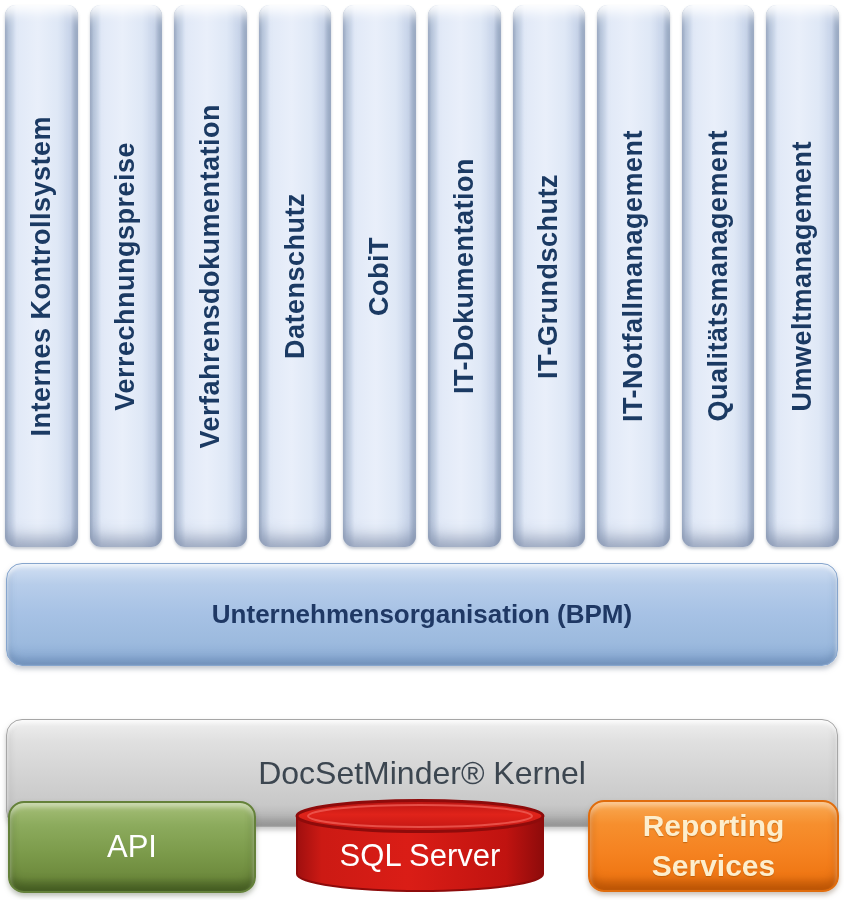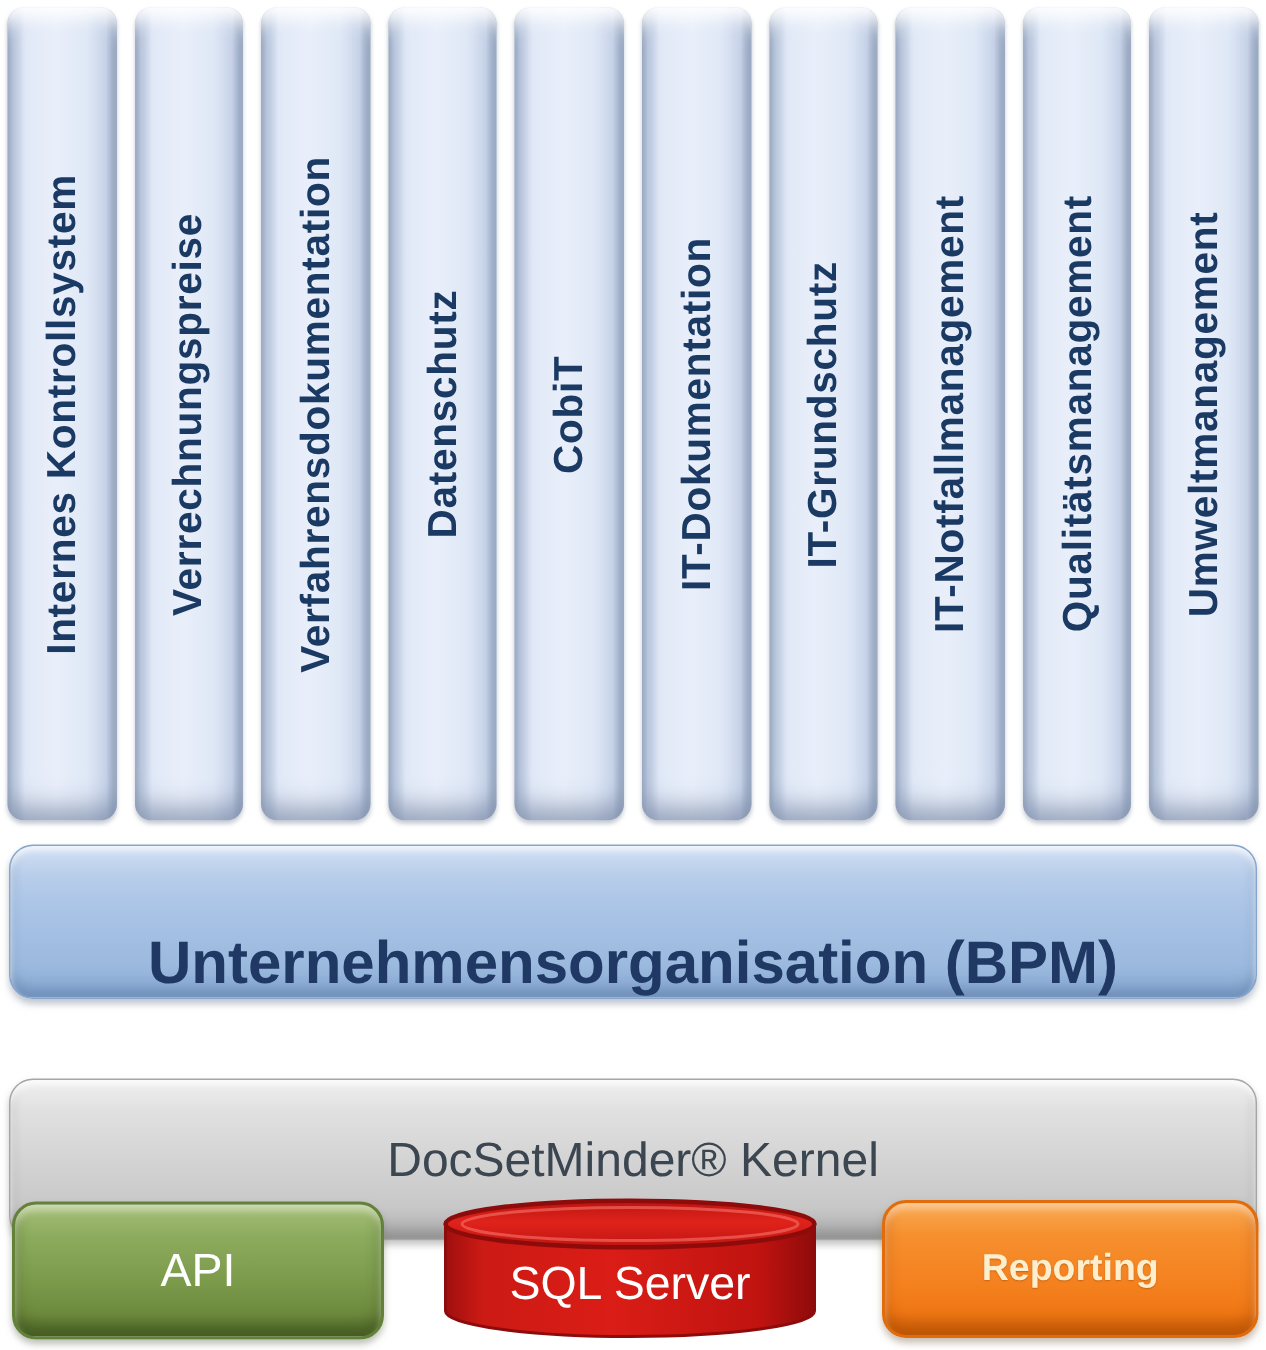--- a/index.html
+++ b/index.html
@@ -66,23 +66,22 @@
     height: 101px;
     background: linear-gradient(180deg,
       #d2e0f3 0%, #b7cdea 20%, #a7c2e5 48%,
       #9cbade 78%, #86a7d2 100%);
     border: 1px solid #86a5cd;
     box-shadow:
       inset 0 3px 4px rgba(255,255,255,0.75),
       inset 0 -6px 8px rgba(70,100,140,0.35),
       0 3px 5px rgba(140,150,165,0.55);
     color: #1f3864;
-    font-size: 40px;
+    font-size: 26px;
     font-weight: bold;
-    align-items: flex-end;
   }
   .bar-kernel {
     top: 680px;
     height: 106px;
     background: linear-gradient(180deg,
       #efefef 0%, #e0e0e0 20%, #d3d3d3 52%,
       #c8c8c8 80%, #aaaaaa 100%);
     border: 1px solid #a6a6a6;
     box-shadow:
       inset 0 3px 4px rgba(255,255,255,0.85),
@@ -128,21 +127,21 @@
     height: 88px;
     background: linear-gradient(180deg,
       #f9a953 0%, #f68f2e 25%, #f58220 58%,
       #ef7714 84%, #d96508 100%);
     border: 2px solid #e06c0c;
     box-shadow:
       inset 0 4px 5px rgba(255,255,255,0.40),
       inset 0 -8px 10px rgba(150,65,0,0.45),
       0 3px 5px rgba(150,130,110,0.5);
     color: #fdeecd;
-    font-size: 25px;
+    font-size: 30px;
     font-weight: bold;
     line-height: 1.35;
     text-shadow: 0 1px 1px rgba(160,80,0,0.55);
   }
   .cylinder-wrap {
     position: absolute;
     top: 798px;
     left: 294px;
     width: 252px;
     height: 96px;
@@ -224,15 +223,16 @@
       <path d="M3,18 L3,76 A123,17 0 0 0 249,76 L249,18 Z" fill="url(#cylBody)" stroke="#8e0b0b" stroke-width="2"></path>
 
       <ellipse cx="126" cy="18" rx="123" ry="15.5" fill="url(#cylTop)" stroke="#8e0b0b" stroke-width="3"></ellipse>
       <ellipse cx="126" cy="18" rx="112" ry="11" fill="none" stroke="#f0625a" stroke-width="2" opacity="0.75"></ellipse>
       <text class="cyl-text" x="126" y="68" text-anchor="middle">SQL Server</text>
     </svg>
   </div>
 
   <div class="found-box box-reporting">
     <span>Reporting</span>
+    <span>Services</span>
   </div>
 
 </div>
 
 </body></html>

